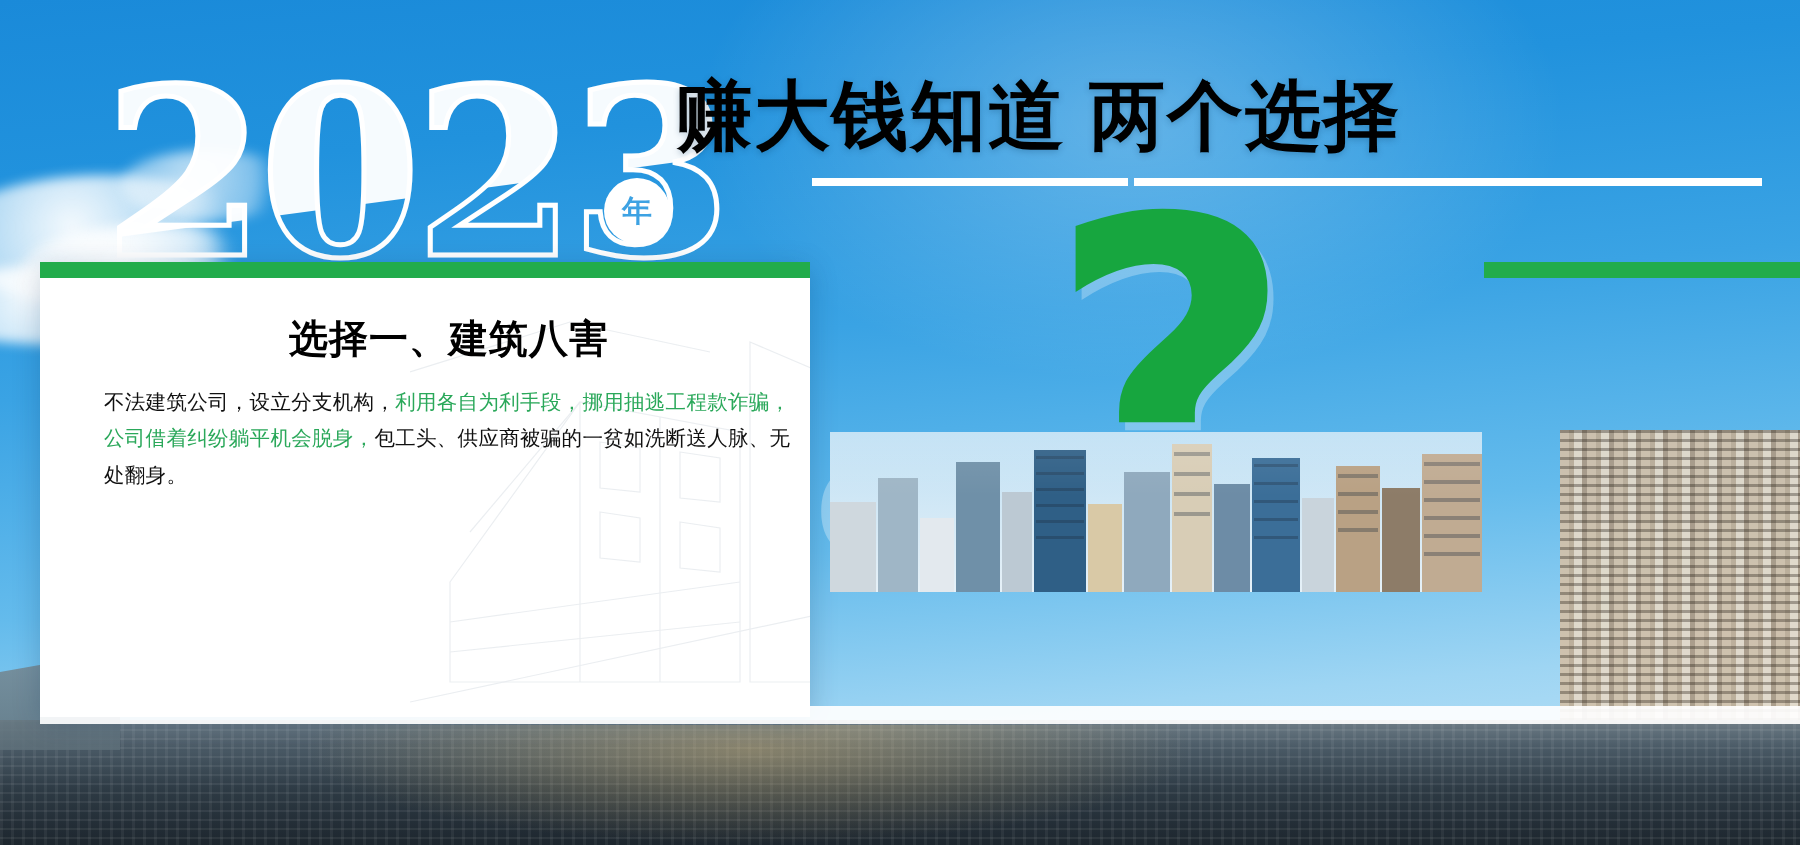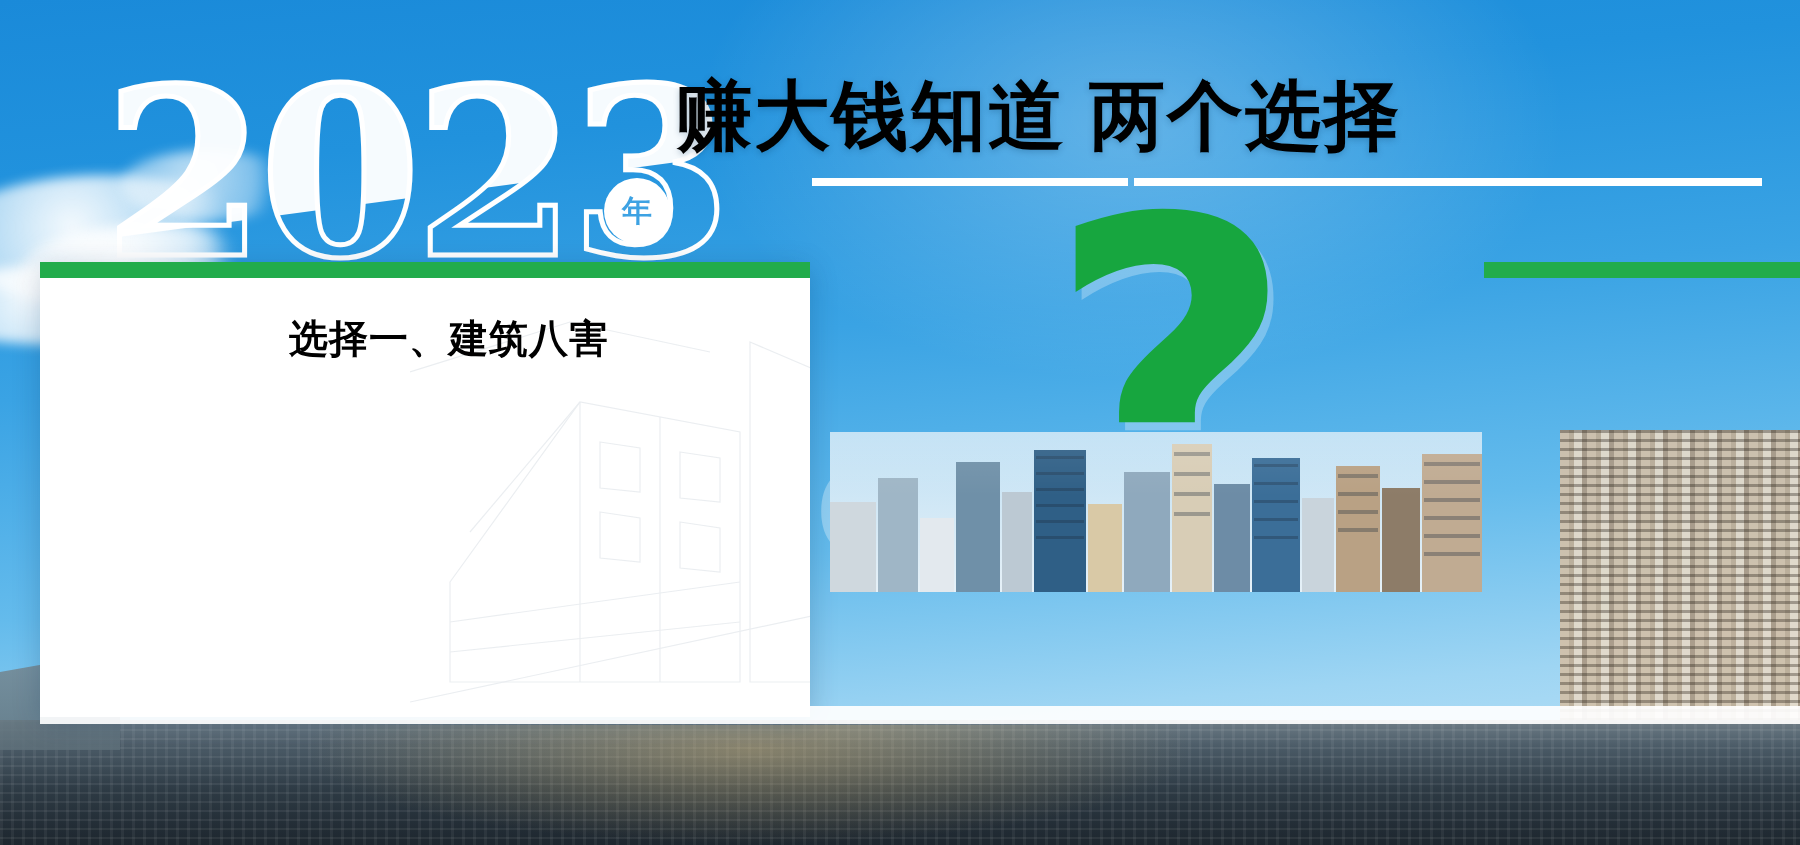--- a/index.html
+++ b/index.html
@@ -197,20 +197,23 @@
         <path d="M270 240 L310 246 L310 290 L270 286 Z"></path>
         <path d="M60 250 L170 120"></path>
           <path d="M0 420 L420 330"></path>
         <path d="M340 60 L410 90 L410 400 L340 400 Z"></path>
         <path d="M0 90 L160 40 L300 70"></path>
       </svg>
     </div>
 
     <div class="card-inner">
       <div class="sec-title">选择一、建筑八害</div>
+      <div class="sec-body">
+        <span>不法建筑公司，设立分支机构，</span><span class="g">利用各自为利手段，挪用抽逃工程款诈骗，公司借着纠纷躺平机会脱身，</span><span>包工头、供应商被骗的一贫如洗断送人脉、无处翻身。</span>
+      </div>
     </div>
 
   </div>
 
   <div class="rpanel">
     <div class="ghost">
       <div class="l2">CHOICES</div>
     </div>
 
     <div class="qmark">?</div>

